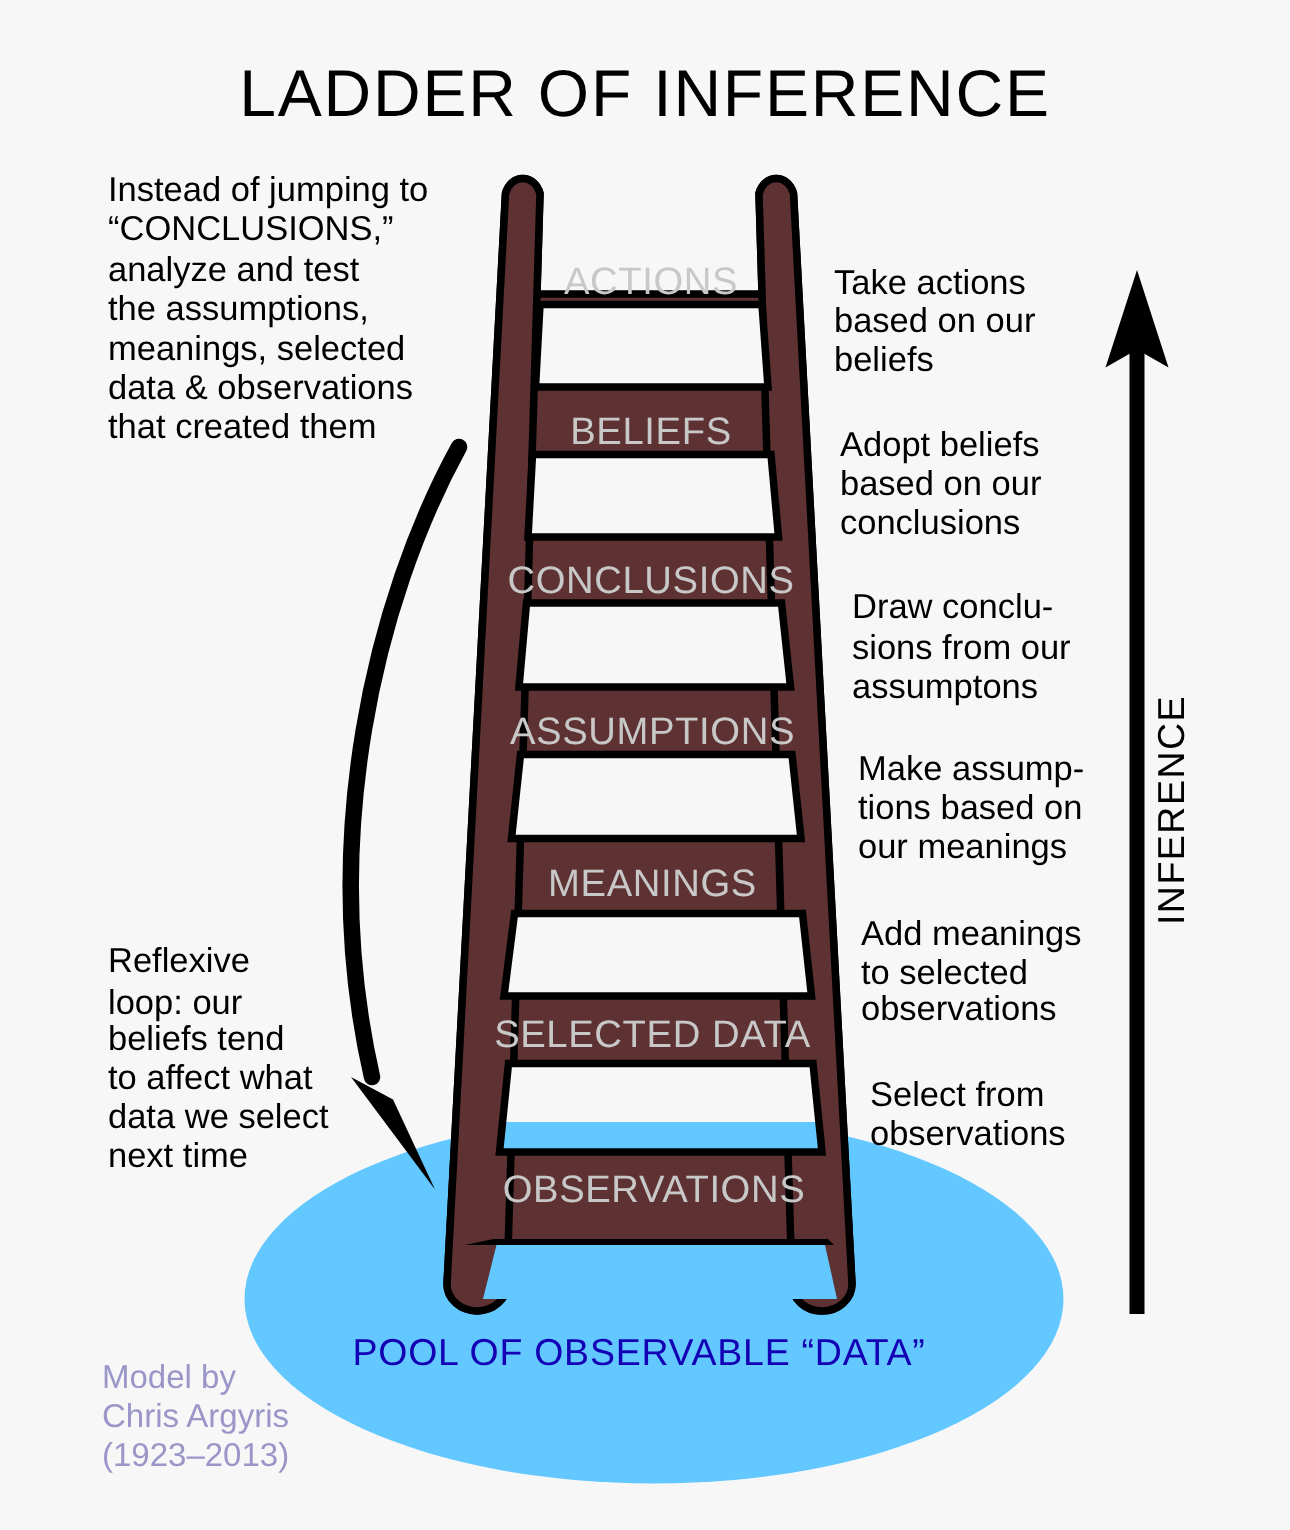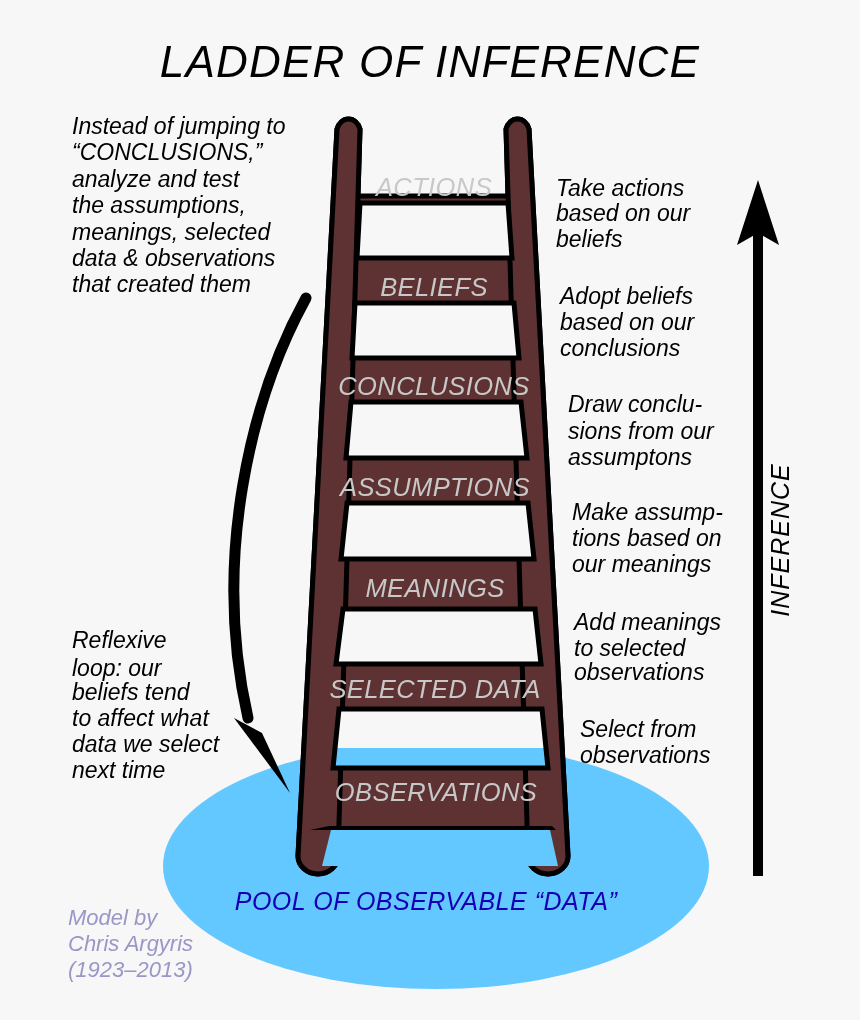--- a/index.html
+++ b/index.html
@@ -12,21 +12,20 @@
     width: 860px;
     height: 1020px;
     overflow: hidden;
     font-family: "Liberation Sans", sans-serif;
   }
   #stage {
     position: relative;
     width: 860px;
     height: 1020px;
     background: #f7f7f7;
-    font-style: italic;
   }
   svg.diagram {
     position: absolute;
     left: 0;
     top: 0;
     width: 860px;
     height: 1020px;
     display: block;
   }
   text { font-family: "Liberation Sans", sans-serif; }

